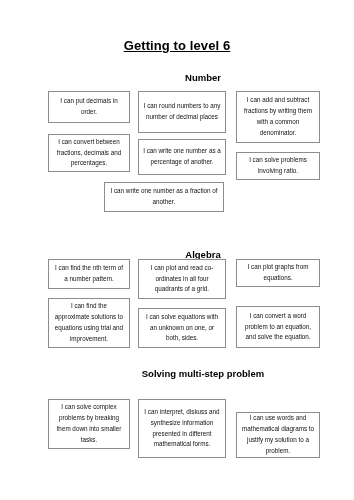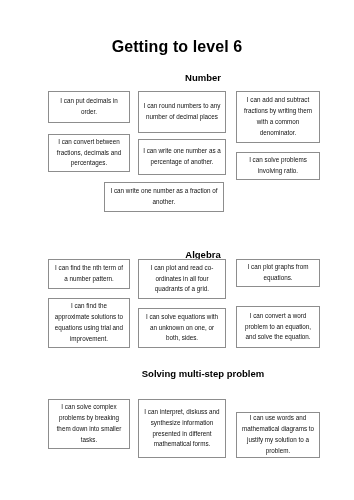--- a/index.html
+++ b/index.html
@@ -24,24 +24,25 @@
     background: #fff;
   }
 
   
   .doc-title {
     position: absolute;
     left: 0;
     top: 38px;
     width: 354px;
     text-align: center;
-    font-size: 16px;
+    font-size: 13px;
     font-weight: bold;
     letter-spacing: 0.1px;
     color: #000;
+    text-decoration: underline;
   }
   .section-title {
     position: absolute;
     width: 354px;
     left: 0;
     text-align: center;
     font-size: 9.5px;
     font-weight: bold;
     color: #000;
     padding-left: 26px;

